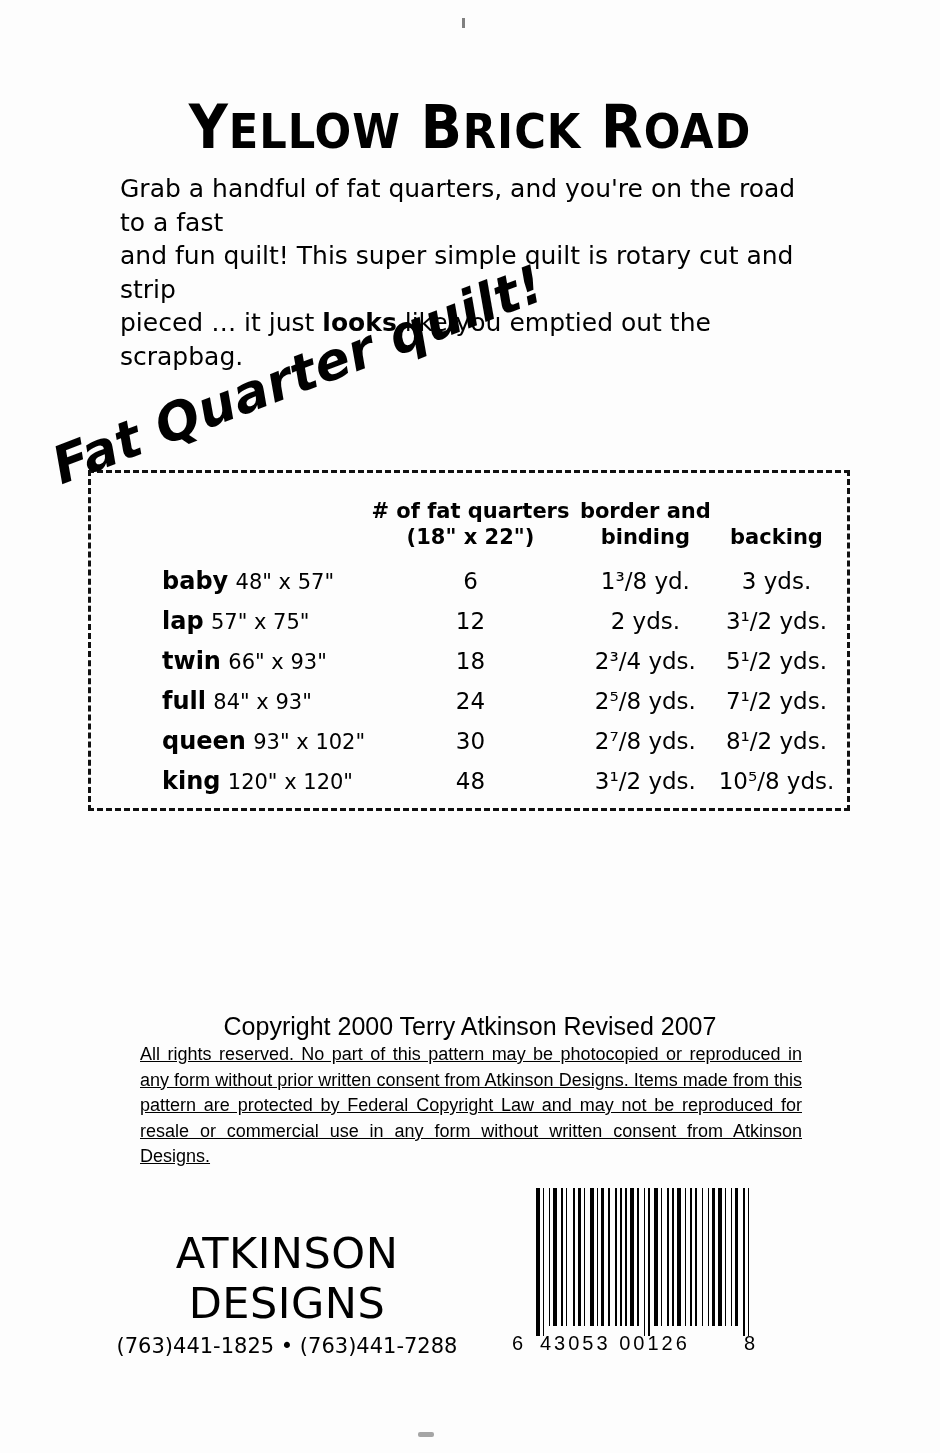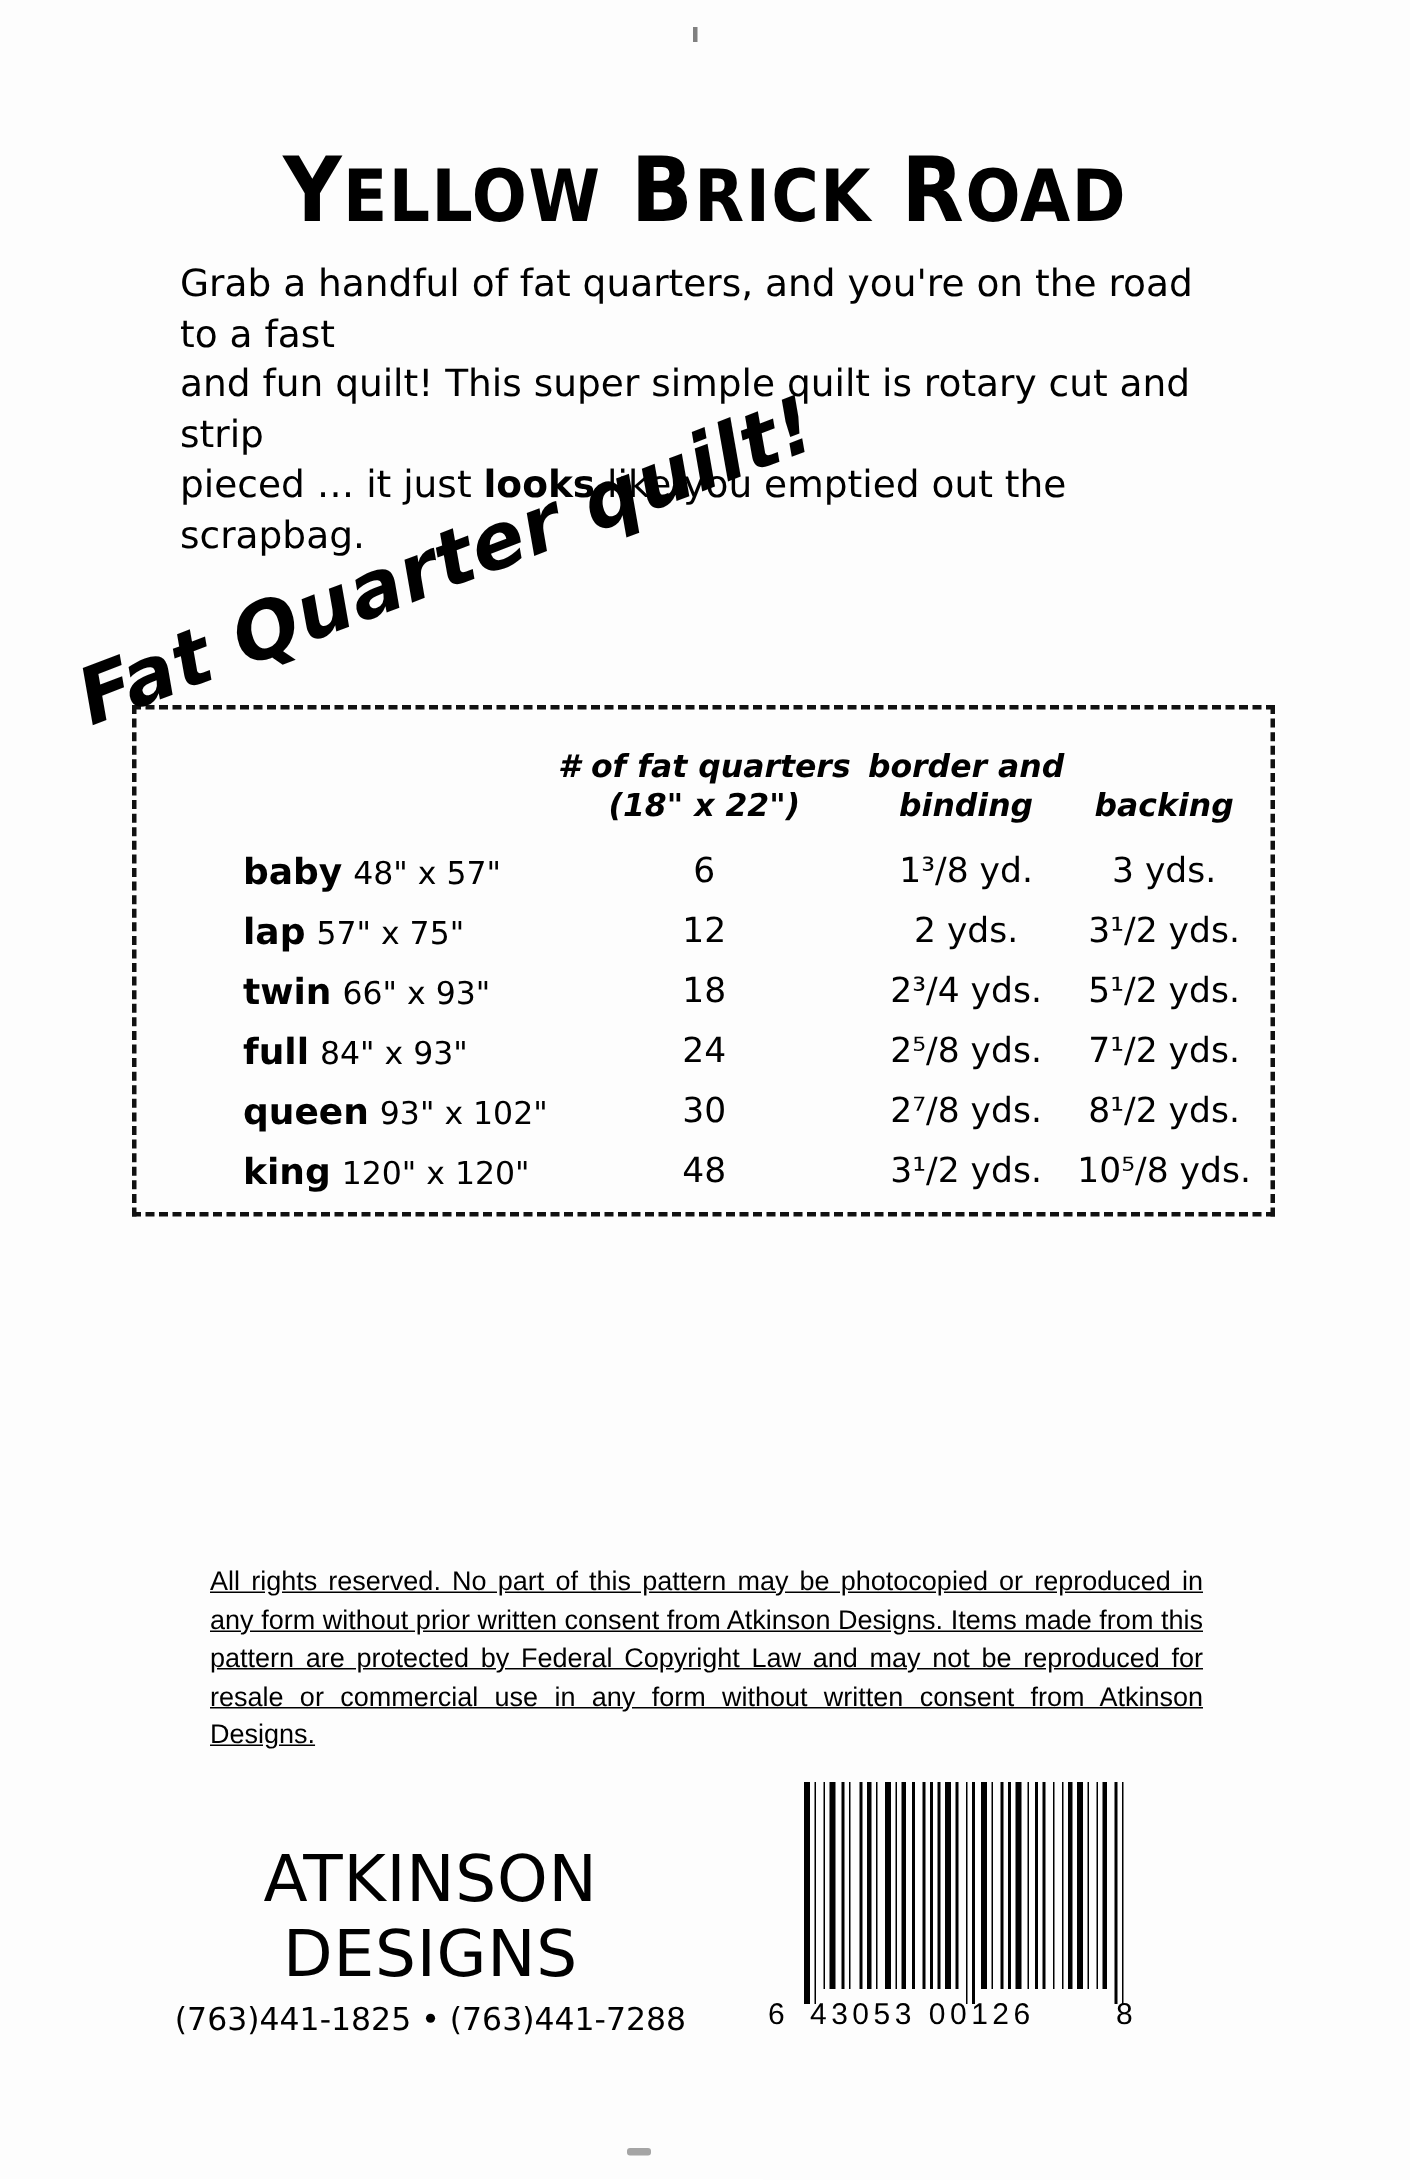--- a/index.html
+++ b/index.html
@@ -114,21 +114,20 @@
     border-collapse: collapse;
     font-size: 23px;
   }
   table.sizes th {
     font-weight: bold;
     font-size: 21px;
     line-height: 1.25;
     padding: 0 0 10px 0;
     text-align: center;
     vertical-align: bottom;
-    font-style: italic;
   }
   table.sizes th.blank { width: 215px; }
   table.sizes td {
     padding: 6px 0;
     text-align: center;
     font-size: 23px;
     white-space: nowrap;
   }
   table.sizes td.label {
     text-align: left;
@@ -303,20 +302,21 @@
         <tr>
           <td class="label"><b>king</b> <span>120" x 120"</span></td>
           <td>48</td>
           <td>3¹/2 yds.</td>
           <td>10⁵/8 yds.</td>
         </tr>
       </tbody>
     </table>
   </div>
 
+  <div class="copyright-head">Copyright 2000 Terry Atkinson  Revised 2007</div>
   <div class="copyright-body">All rights reserved. No part of this pattern may be photocopied or reproduced in any form without prior written consent from Atkinson Designs. Items made from this pattern are protected by Federal Copyright Law and may not be reproduced for resale or commercial use in any form without written consent from Atkinson Designs.</div>
 
   <div class="company">
     <div class="name">ATKINSON DESIGNS</div>
     <div class="phone">(763)441-1825 • (763)441-7288</div>
   </div>
 
   <div class="barcode-wrap">
     <div class="barcode" id="barcode-bars">
         <i class="tall" style="width: 3.75px;"></i>

